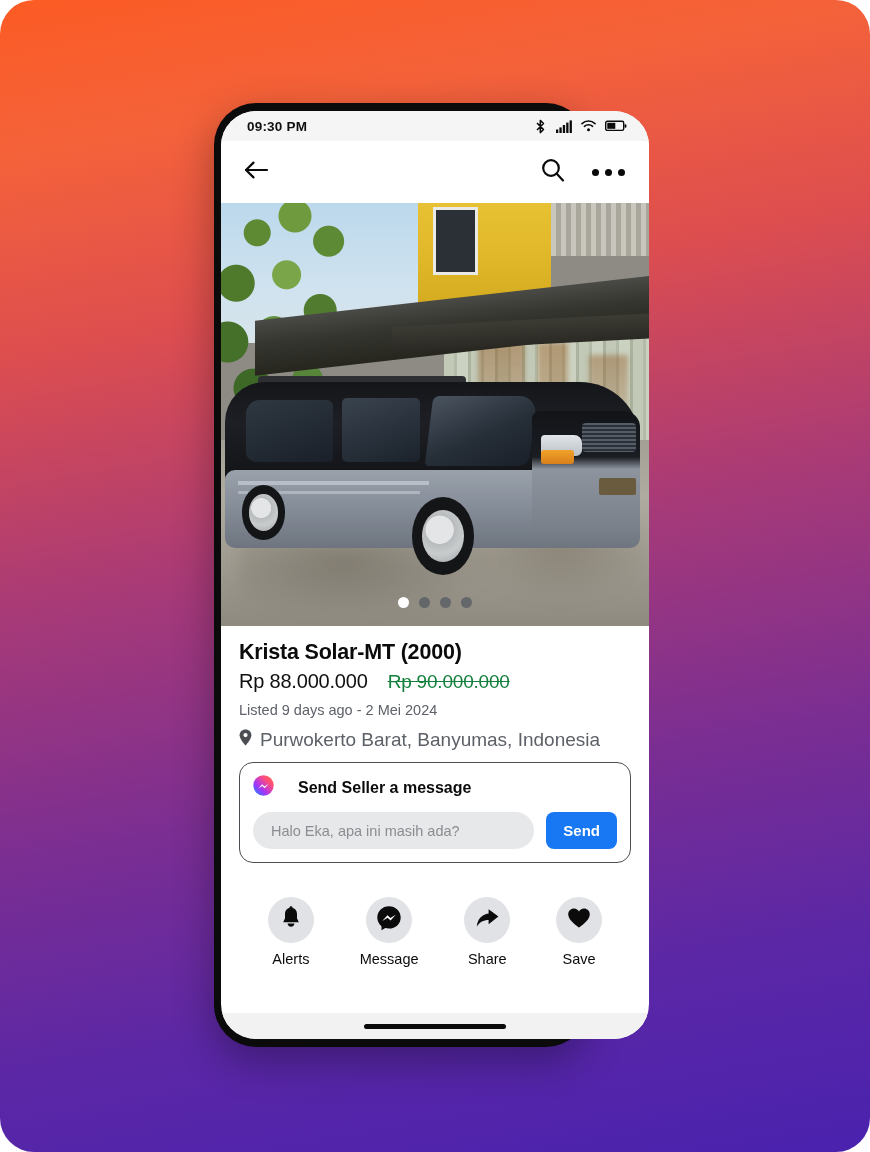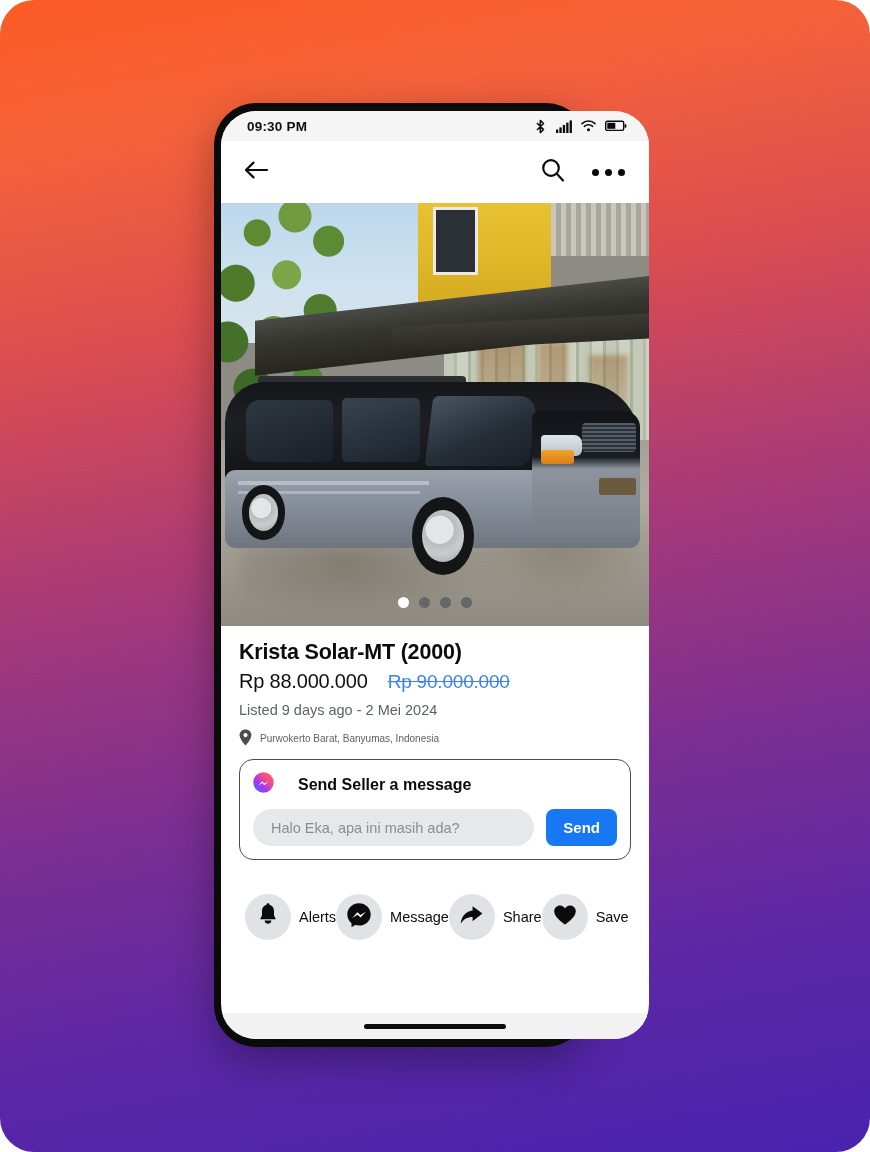--- a/index.html
+++ b/index.html
@@ -302,34 +302,34 @@
     gap: 20px;
     margin-bottom: 9px;
   }
   .price {
     font-size: 20px;
     color: #101010;
     letter-spacing: -0.2px;
   }
   .price-old {
     font-size: 19px;
-    color: #3b82f6;
+    color: #15803d;
     text-decoration: line-through;
     letter-spacing: -0.2px;
   }
   .listed {
     font-size: 14.5px;
     color: #5d6168;
     margin-bottom: 11px;
   }
   .location {
     display: flex;
     align-items: center;
     gap: 8px;
-    font-size: 10px;
+    font-size: 19px;
     color: #5d6168;
     margin-bottom: 11px;
   }
 
   
   .msg-card {
     border: 1.6px solid #4a4d52;
     border-radius: 14px;
     padding: 12px 13px 13px 13px;
     margin-bottom: 16px;
@@ -395,21 +395,21 @@
   }
 
   
   .actions {
     display: flex;
     justify-content: space-around;
     padding: 0 6px;
   }
   .action {
     display: flex;
-    flex-direction: row;
+    flex-direction: column;
     align-items: center;
     gap: 8px;
     cursor: pointer;
   }
   .action-circle {
     width: 46px; height: 46px;
     border-radius: 50%;
     background: #e1e2e5;
     display: flex;
     align-items: center;

